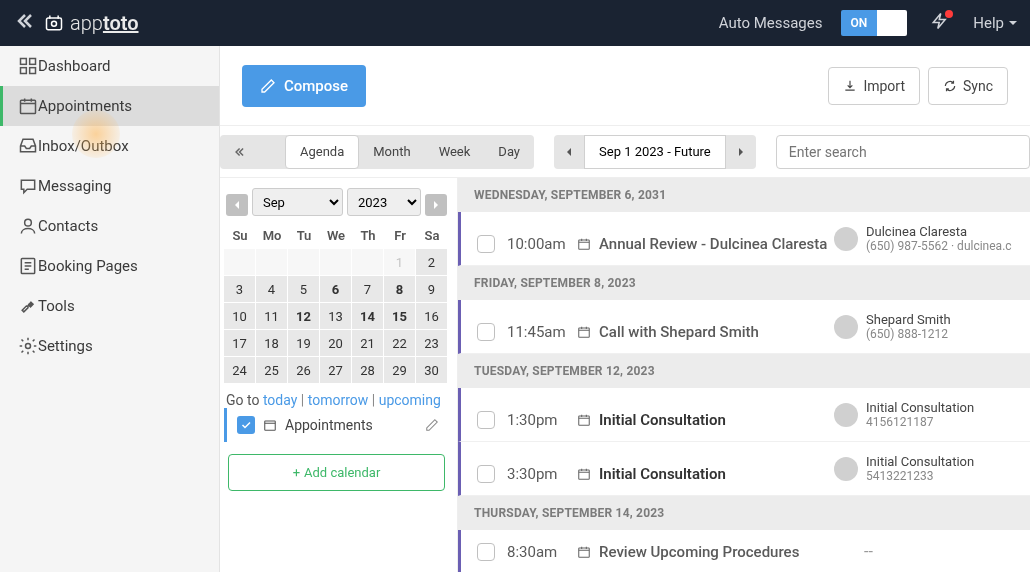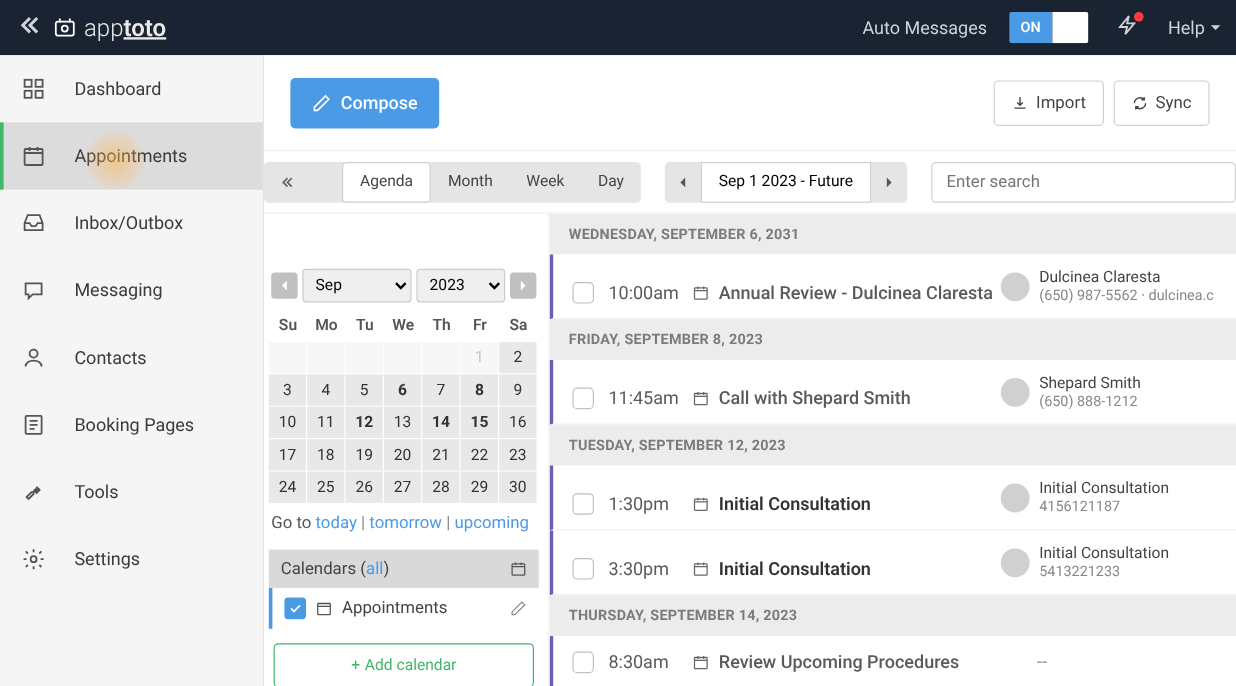--- a/index.html
+++ b/index.html
@@ -19,21 +19,21 @@
     .toggle-on { background: #4a9ae6; color: #fff; font-size: 12px; font-weight: 600; padding: 0 10px; display: flex; align-items: center; }
     .toggle-off { background: #fff; width: 30px; }
     .bolt-area { position: relative; padding: 0 6px; }
     .bolt-icon { width: 18px; height: 18px; }
     .notif-dot { position: absolute; top: -2px; right: 2px; width: 8px; height: 8px; border-radius: 50%; background: #ff3b3b; }
     .help-link { color: #d0d3d9; font-size: 15px; display: flex; align-items: center; gap: 4px; }
     .chev-down { width: 10px; height: 10px; }
     
     
     .sidebar { position: absolute; top: 46px; left: 0; width: 220px; bottom: 0; background: #f5f5f5; border-right: 1px solid #e3e3e3; }
-    .sidebar-item { height: 56px; display: flex; align-items: center; padding-left: 18px; gap: 24px; color: #3a3a3a; font-size: 15px; cursor: pointer; }
+    .sidebar-item { height: 40px; display: flex; align-items: center; padding-left: 18px; gap: 0; color: #3a3a3a; font-size: 15px; cursor: pointer; }
     .sidebar-item.active { background: #dcdcdc; border-left: 3px solid #3eb869; padding-left: 15px; }
     .sidebar-icon { width: 20px; height: 20px; color: #555; flex-shrink: 0; }
     
     
     .highlight-circle { position: absolute; top: 110px; left: 72px; width: 48px; height: 48px; border-radius: 50%; background: radial-gradient(circle, rgba(255,180,80,0.55), rgba(255,180,80,0.1) 70%); pointer-events: none; z-index: 5; }
     
     
     .main { position: absolute; top: 46px; left: 220px; right: 0; bottom: 0; background: #fff; }
     
     
@@ -54,21 +54,21 @@
     .date-arrow { width: 30px; display: flex; align-items: center; justify-content: center; color: #666; cursor: pointer; height: 34px; }
     .date-range-label { background: #fff; border: 1px solid #d0d0d0; padding: 0 14px; height: 34px; display: flex; align-items: center; font-size: 13px; }
     .search-input { flex: 1; height: 34px; border: 1px solid #d0d0d0; border-radius: 4px; padding: 0 12px; font-size: 14px; margin-left: 10px; margin-right: 0; }
     
     
     .split { display: flex; position: absolute; top: 132px; left: 0; right: 0; bottom: 0; }
     .left-panel { width: 238px; flex-shrink: 0; padding: 10px 8px 0 4px; border-right: 1px solid #eee; }
     .right-panel { flex: 1; overflow: hidden; background: #fafafa; }
     
     
-    .month-nav { display: flex; align-items: center; gap: 4px; padding: 0 2px; margin-top: 36px; }
+    .month-nav { display: flex; align-items: flex-end; gap: 4px; padding: 0 2px; }
     .month-arrow { width: 22px; height: 22px; background: #c0c0c0; border-radius: 3px; display: flex; align-items: center; justify-content: center; cursor: pointer; }
     .month-select { flex: 1; height: 28px; border: 1px solid #ccc; border-radius: 3px; padding: 0 6px; font-size: 13px; }
     .year-select { width: 74px; height: 28px; border: 1px solid #ccc; border-radius: 3px; padding: 0 6px; font-size: 13px; }
     .cal-grid { margin-top: 6px; }
     .cal-row { display: flex; }
     .cal-cell { width: 32px; height: 27px; display: flex; align-items: center; justify-content: center; font-size: 13px; color: #333; }
     .cal-head .cal-cell { font-weight: 600; color: #555; }
     .cal-body .cal-cell { background: #e8e8e8; border-right: 1px solid #fff; border-bottom: 1px solid #fff; cursor: pointer; }
     .cal-body .cal-cell.other { background: #f7f7f7; color: #c5c5c5; }
     .cal-cell.bold { font-weight: 700; }
@@ -320,29 +320,20 @@
             <div class="cal-cell">26</div>
             <div class="cal-cell">27</div>
             <div class="cal-cell">28</div>
             <div class="cal-cell">29</div>
             <div class="cal-cell">30</div>
           </div>
         </div>
       <div class="goto-line">
         <span>Go to </span><a href="#">today</a> <span class="sep">|</span> <a href="#">tomorrow</a> <span class="sep">|</span> <a href="#">upcoming</a>
       </div>
-      <div class="calendars-header">
-        <span>Calendars ( </span>
-          <span class="all-link">all</span>
-          <span> )</span>
-        <svg style="margin-left:auto;width:14px" viewBox="0 0 24 24" fill="none" stroke="#555" stroke-width="1.8">
-            <rect x="3" y="5" width="18" height="16" rx="1"></rect>
-            <path d="M3 9h18M8 3v4M16 3v4"></path>
-          </svg>
-      </div>
       <div class="cal-item">
         <div class="cal-checkbox">
           <svg class="cal-check-icon" viewBox="0 0 24 24" fill="none" stroke="currentColor" stroke-width="3">
               <path d="M5 12l5 5L20 7"></path>
             </svg>
         </div>
         <svg style="width:14px" viewBox="0 0 24 24" fill="none" stroke="#555" stroke-width="1.8">
             <rect x="3" y="5" width="18" height="16" rx="1"></rect>
             <path d="M3 9h18"></path>
           </svg>

